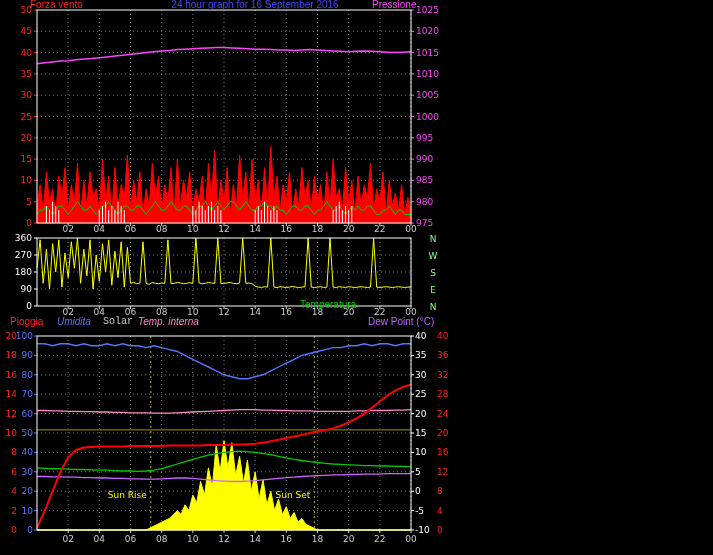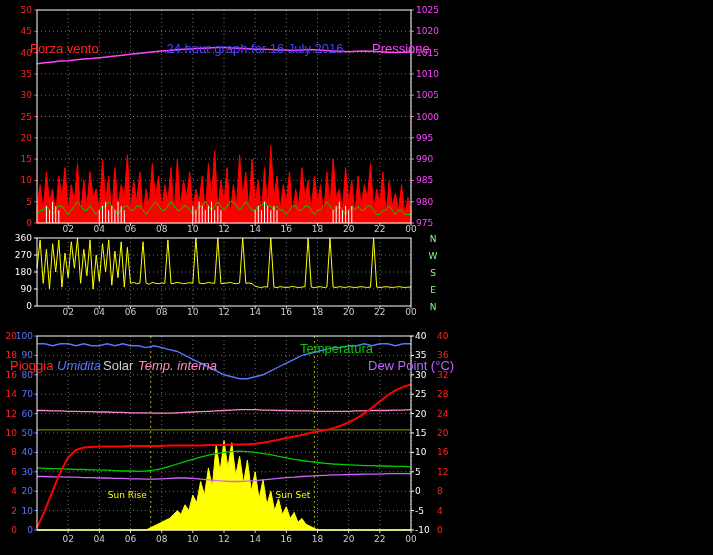--- a/index.html
+++ b/index.html
@@ -1,26 +1,26 @@
 <!DOCTYPE html>
 <html><head>
 <meta charset="utf-8">
 <style>
   html,body{margin:0;padding:0;background:#000;}
   .screen{position:relative;width:713px;height:555px;background:#000;overflow:hidden;
           font-family:"Liberation Sans",sans-serif;}
   .screen svg{position:absolute;left:0;top:0;}
   svg text{font-family:"DejaVu Sans",sans-serif;}
-  .hdr span,.legend span{position:absolute;font-size:13px;line-height:10px;white-space:nowrap;margin-top:44px;}
+  .hdr span,.legend span{position:absolute;font-size:10px;line-height:10px;white-space:nowrap;}
   .hdr .l-wind{left:30px;top:0;color:#ff2222;}
   .hdr .l-title{left:130px;top:0;width:250px;text-align:center;color:#4444ff;}
   .hdr .l-press{left:372px;top:0;color:#ff44ff;}
   .legend .l-pioggia{left:10px;top:317px;color:#ff2222;}
   .legend .l-umidita{left:57px;top:317px;color:#5577ff;font-style:italic;}
-  .legend .l-solar{left:103px;top:317px;color:#cccccc;}
+  .legend .l-solar{left:103px;top:317px;color:#cccccc;font-family:Liberation Mono, monospace;}
   .legend .l-interna{left:138px;top:317px;color:#ff88cc;font-style:italic;}
   .legend .l-temperatura{left:300px;top:300px;color:#00cc00;}
   .legend .l-dew{left:368px;top:317px;color:#bb66ff;}
 </style>
 </head>
 <body>
 
 <div class="screen">
   <svg id="chart" width="713" height="555">
       <line x1="68.16666666666666" y1="10" x2="68.16666666666666" y2="223" stroke="#fff" stroke-opacity="0.45" stroke-dasharray="1,3"></line>
@@ -330,21 +330,21 @@
       <text x="348.6666666666667" y="542" fill="#cccccc" text-anchor="middle" font-size="9px">20</text>
       <line x1="348.6666666666667" y1="530" x2="348.6666666666667" y2="533" stroke="#cccccc"></line>
       <text x="379.8333333333333" y="542" fill="#cccccc" text-anchor="middle" font-size="9px">22</text>
       <line x1="379.8333333333333" y1="530" x2="379.8333333333333" y2="533" stroke="#cccccc"></line>
       <text x="411" y="542" fill="#cccccc" text-anchor="middle" font-size="9px">00</text>
       <line x1="411" y1="530" x2="411" y2="533" stroke="#cccccc"></line>
       <rect x="37" y="336" width="374" height="194" fill="none" stroke="#fff" stroke-width="1"></rect>
     </svg>
   <div class="hdr">
     <span class="l-wind">Forza vento</span>
-    <span class="l-title">24 hour graph for 16 July 2016</span>
+    <span class="l-title">24 hour graph for 16 September 2016</span>
     <span class="l-press">Pressione</span>
   </div>
   <div class="legend">
     <span class="l-pioggia">Pioggia</span>
     <span class="l-umidita">Umidita</span>
     <span class="l-solar">Solar</span>
     <span class="l-interna">Temp. interna</span>
     <span class="l-temperatura">Temperatura</span>
     <span class="l-dew">Dew Point (°C)</span>
   </div>

